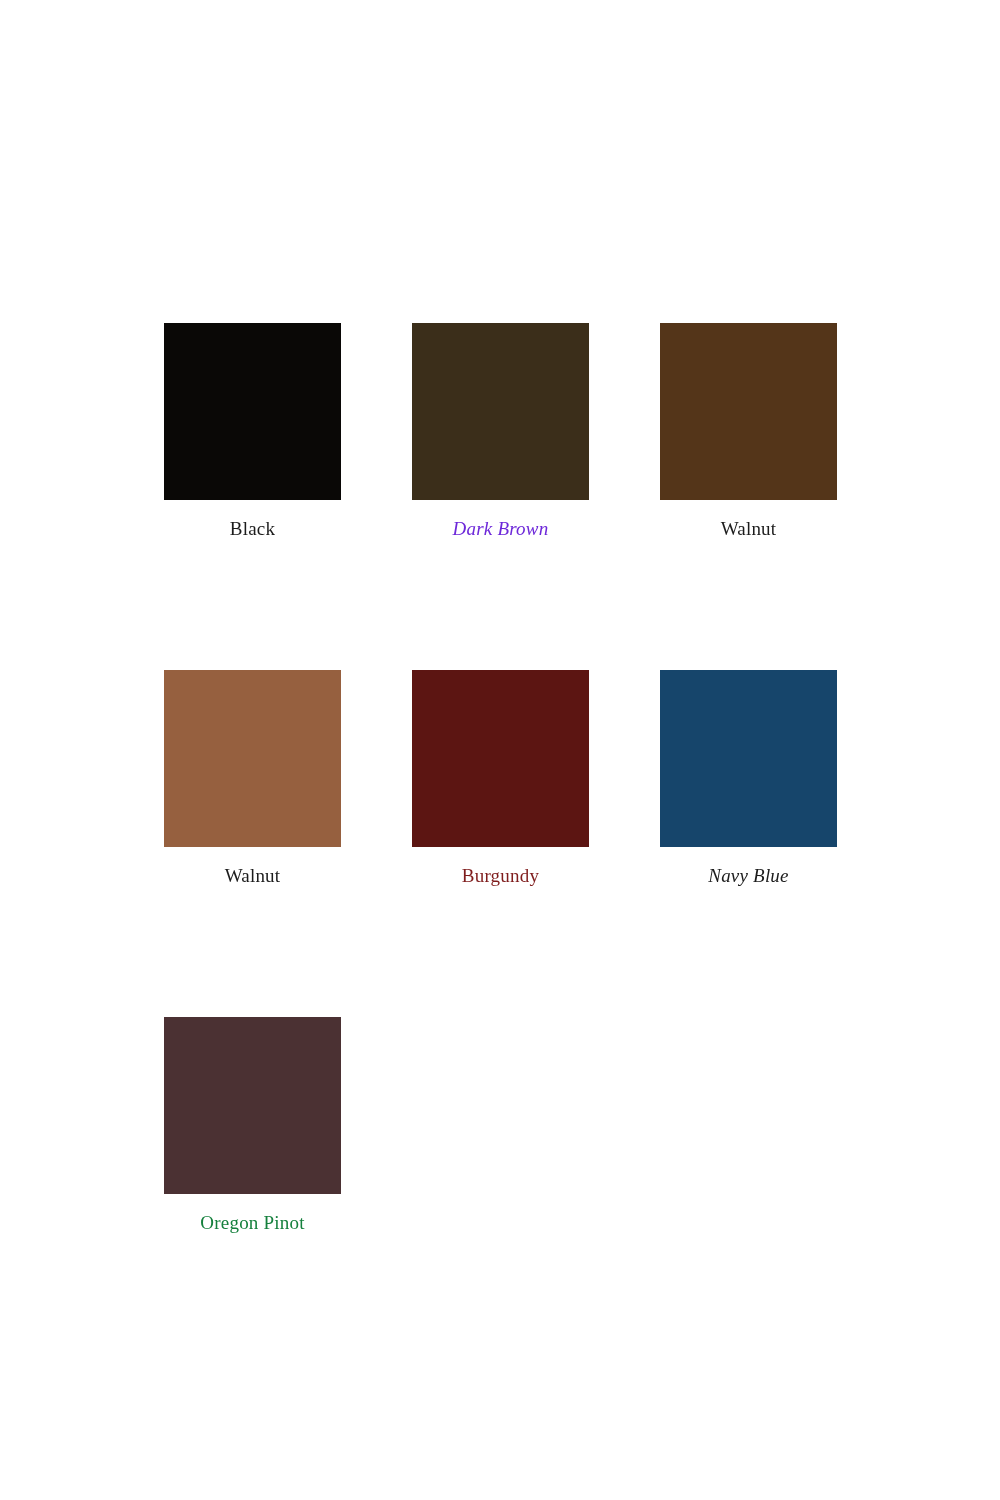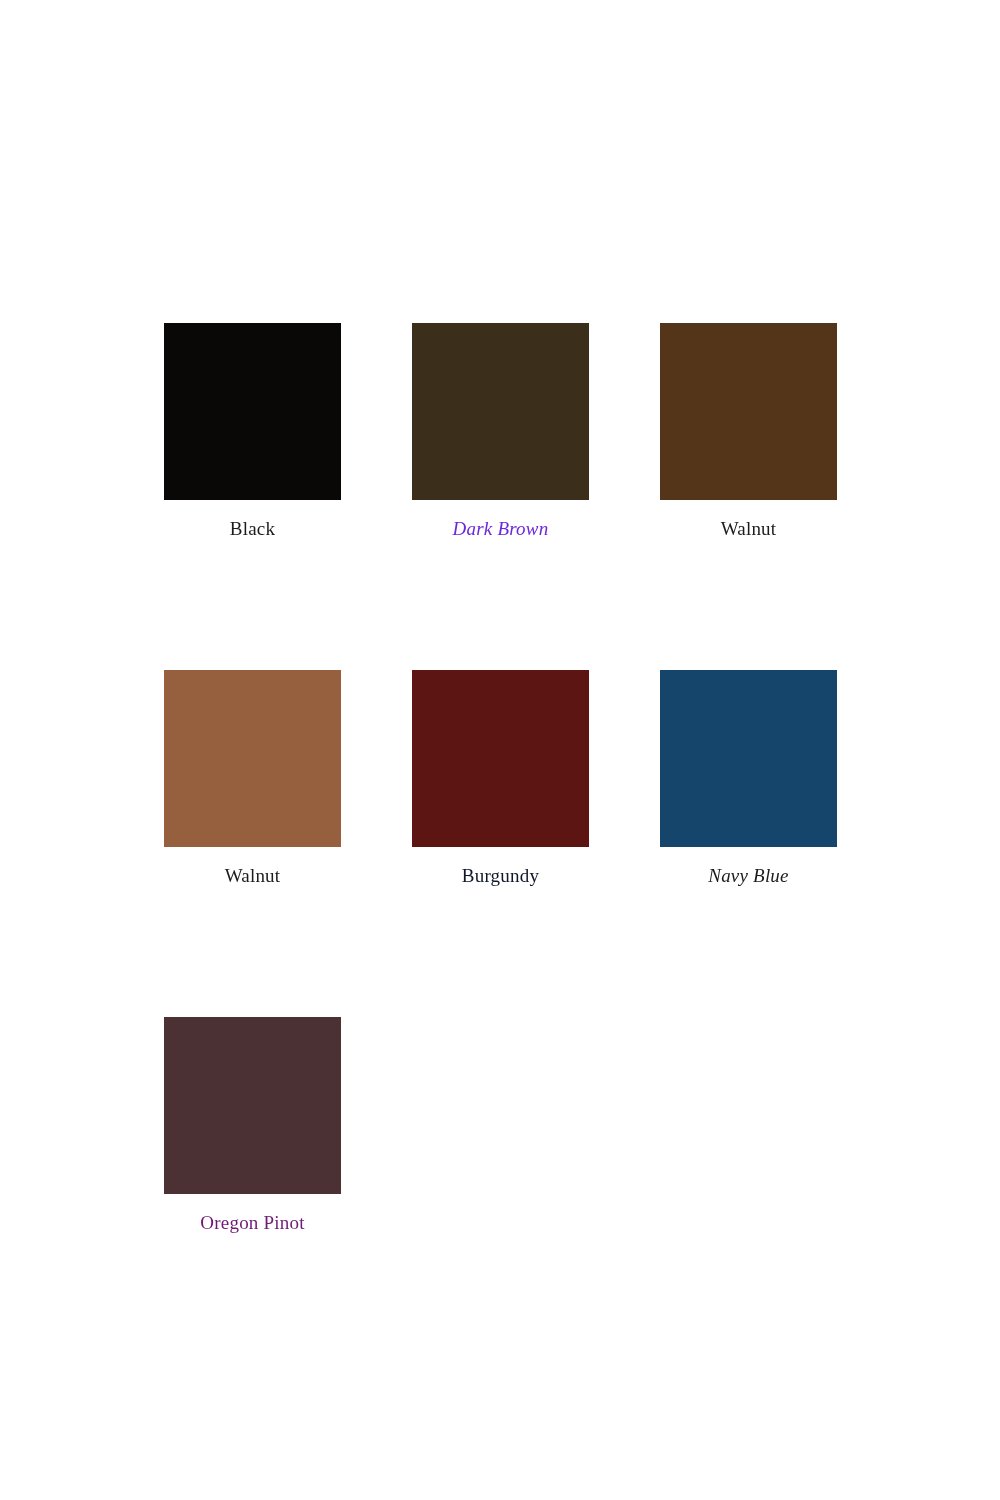--- a/index.html
+++ b/index.html
@@ -83,27 +83,27 @@
     </div>
 
 
     <div class="swatch-cell">
       <span class="swatch-chip" style="background-color: rgb(150, 96, 63);"></span>
       <span class="swatch-label" style="color: rgb(28, 28, 28);">Walnut</span>
     </div>
 
     <div class="swatch-cell">
       <span class="swatch-chip" style="background-color: rgb(92, 21, 18);"></span>
-      <span class="swatch-label" style="color: #0f172a;">Burgundy</span>
+      <span class="swatch-label" style="color: #7f1d1d;">Burgundy</span>
     </div>
 
     <div class="swatch-cell">
       <span class="swatch-chip" style="background-color: rgb(22, 69, 107);"></span>
       <span class="swatch-label" style="color: rgb(28, 28, 28); font-style: italic;">Navy Blue</span>
     </div>
 
     <div class="swatch-cell">
       <span class="swatch-chip" style="background-color: rgb(75, 49, 51);"></span>
-      <span class="swatch-label" style="color: #701a75;">Oregon Pinot</span>
+      <span class="swatch-label" style="color: #15803d;">Oregon Pinot</span>
     </div>
 
   </div>
 </div>
 
 </body></html>

